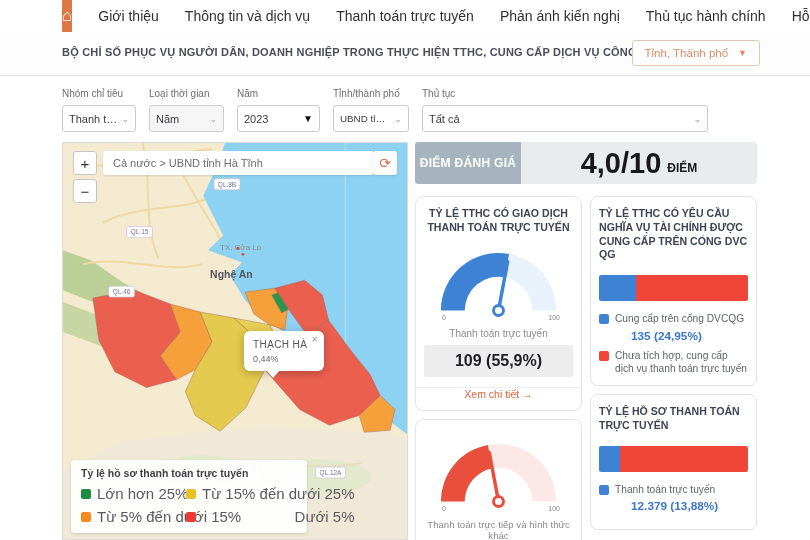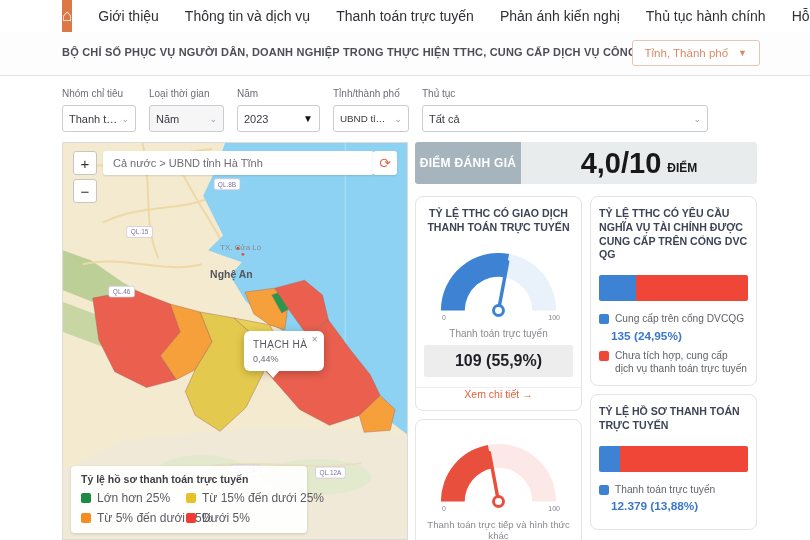--- a/index.html
+++ b/index.html
@@ -57,21 +57,21 @@
   .tooltip .t2 { font-size:9px; color:#6a6b72; margin-top:4px; }
   .tooltip .close { position:absolute; right:6px; top:4px; font-size:8px; color:#9a9a9a; cursor:pointer; }
   .tip-arrow { position:absolute; left:22px; bottom:-7px; width:0; height:0;
     border-left:7px solid transparent; border-right:7px solid transparent; border-top:8px solid #fff; }
 
   .map-legend { position:absolute; left:8px; bottom:6px; z-index:5; width:236px;
     background:rgba(255,255,255,.92); border-radius:4px; padding:7px 10px 8px;
     box-shadow:0 1px 3px rgba(0,0,0,.15); }
   .ml-title { font-size:10.5px; font-weight:bold; color:#3e3e46; margin-bottom:6px; }
   .ml-grid { display:grid; grid-template-columns:105px auto; row-gap:6px; }
-  .ml-item { display:flex; align-items:center; font-size:12px; color:#5a5a62; white-space:nowrap; }
+  .ml-item { display:flex; align-items:center; font-size:15px; color:#5a5a62; white-space:nowrap;justify-content:space-between; }
   .sq { width:10px; height:10px; border-radius:2px; margin-right:6px; flex:0 0 auto; }
 
   .geo text { font-family:"Liberation Sans",sans-serif; }
   .d { stroke:rgba(160,100,90,.55); stroke-width:.8; }
   .d-red{fill:#ea5f4e}.d-org{fill:#f6a03c}.d-yel{fill:#e3c94d}.d-yel2{fill:#e8d056}.d-grn{fill:#27984d}
   .badge-r { fill:#fff; stroke:#c9c2d6; stroke-width:.7; rx:2; }
   .badge-t { font-size:6.5px; fill:#7d6fa3; }
 
   
   .right { position:absolute; left:415px; top:142px; width:342px; }
@@ -93,21 +93,21 @@
   .gauge-cap { text-align:center; font-size:10px; color:#8a8a90; margin-top:4px; }
   .gauge-val { background:#ededee; border-radius:2px; text-align:center; font-size:16px;
     font-weight:bold; color:#1e1e24; padding:7px 0; margin-top:6px; }
   .card-link { border-top:1px solid #eee; margin:10px -8px 0; text-align:center;
     font-size:10.5px; color:#e2643e; cursor:pointer; }
 
   .stackbar { display:flex; height:26px; border-radius:2px; overflow:hidden; margin-top:13px; }
   .blegend { margin-top:11px; }
   .bl-item { display:flex; font-size:10.2px; color:#5f6368; line-height:1.32; margin-top:2px; }
   .bl-item .sq { margin-top:2px; }
-  .bl-val { font-weight:bold; font-size:11.8px; margin:3px 0 6px 12px; }
+  .bl-val { font-weight:bold; font-size:11.8px; margin:3px 0 6px 32px; }
   .v-blue { color:#3c77cc; } .v-red { color:#dd3b2f; }
 
   .watermark { position:absolute; left:714px; top:474px; font-size:37px; font-weight:bold;
     letter-spacing:-2px; color:#fff; -webkit-text-stroke:2.2px #d71a21; z-index:9; }
 </style>
 </head>
 <body>
 
 <div class="page">
 

